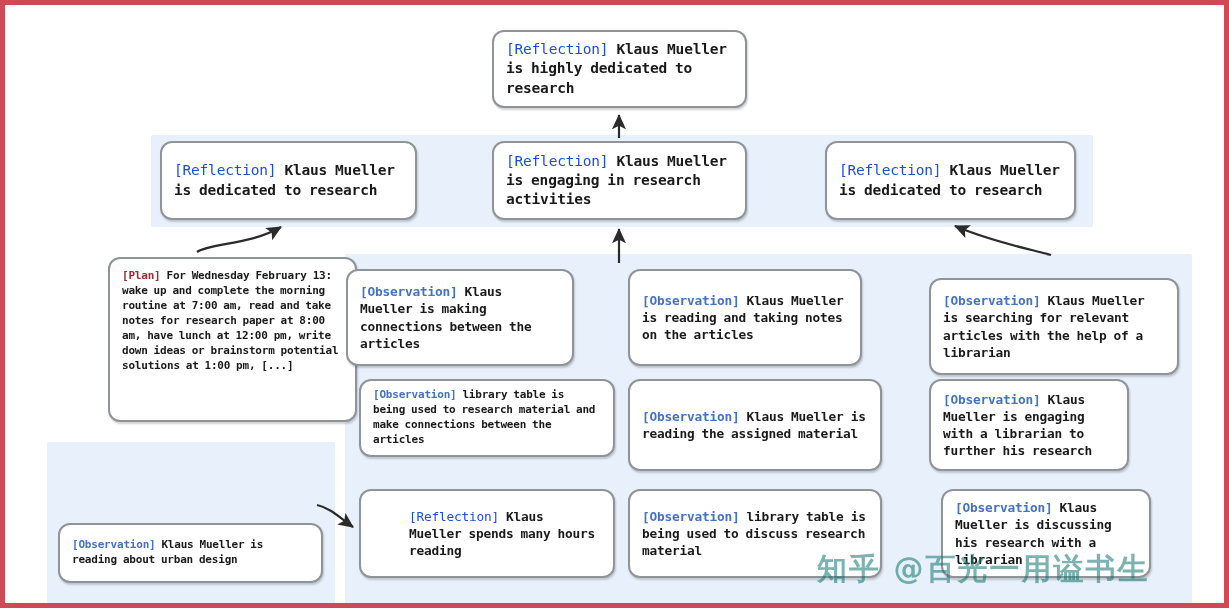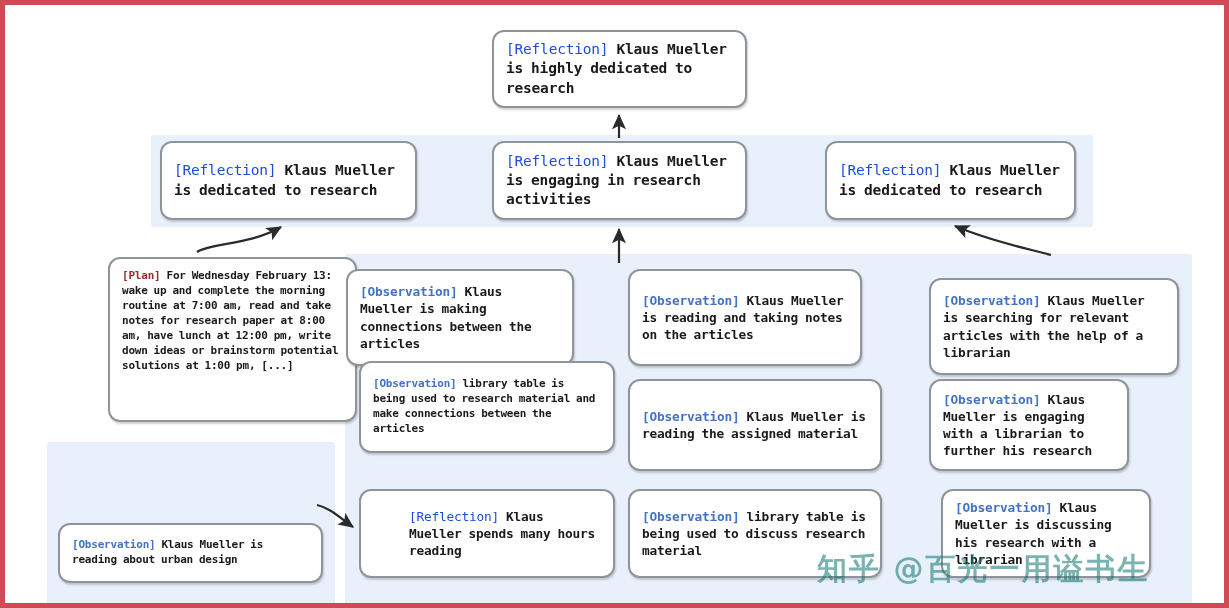--- a/index.html
+++ b/index.html
@@ -113,21 +113,21 @@
 
 
   <div class="node fs-11" style="left:53px; top:518px; width:265px; height:60px;">
     <div class="txt"><span class="t-observation">[Observation]</span><span> Klaus Mueller is reading about urban design</span></div>
   </div>
 
   <div class="node fs-13" style="left:341px; top:264px; width:228px; height:97px;">
     <div class="txt"><span class="t-observation">[Observation]</span><span> Klaus Mueller is making connections between the articles</span></div>
   </div>
 
-  <div class="node fs-11" style="left:354px; top:356px; width:256px; height:92px;">
+  <div class="node fs-11" style="left:354px; top:374px; width:256px; height:78px;">
     <div class="txt"><span class="t-observation">[Observation]</span><span> library table is being used to research material and make connections between the articles</span></div>
   </div>
 
   <div class="node fs-13" style="left:354px; top:484px; width:256px; height:89px;padding-left:36px;">
     <div class="txt"><span class="t-reflection">[Reflection]</span><span> Klaus Mueller spends many hours reading</span></div>
   </div>
 
   <div class="node fs-13" style="left:623px; top:264px; width:234px; height:97px;">
     <div class="txt"><span class="t-observation">[Observation]</span><span> Klaus Mueller is reading and taking notes on the articles</span></div>
   </div>

